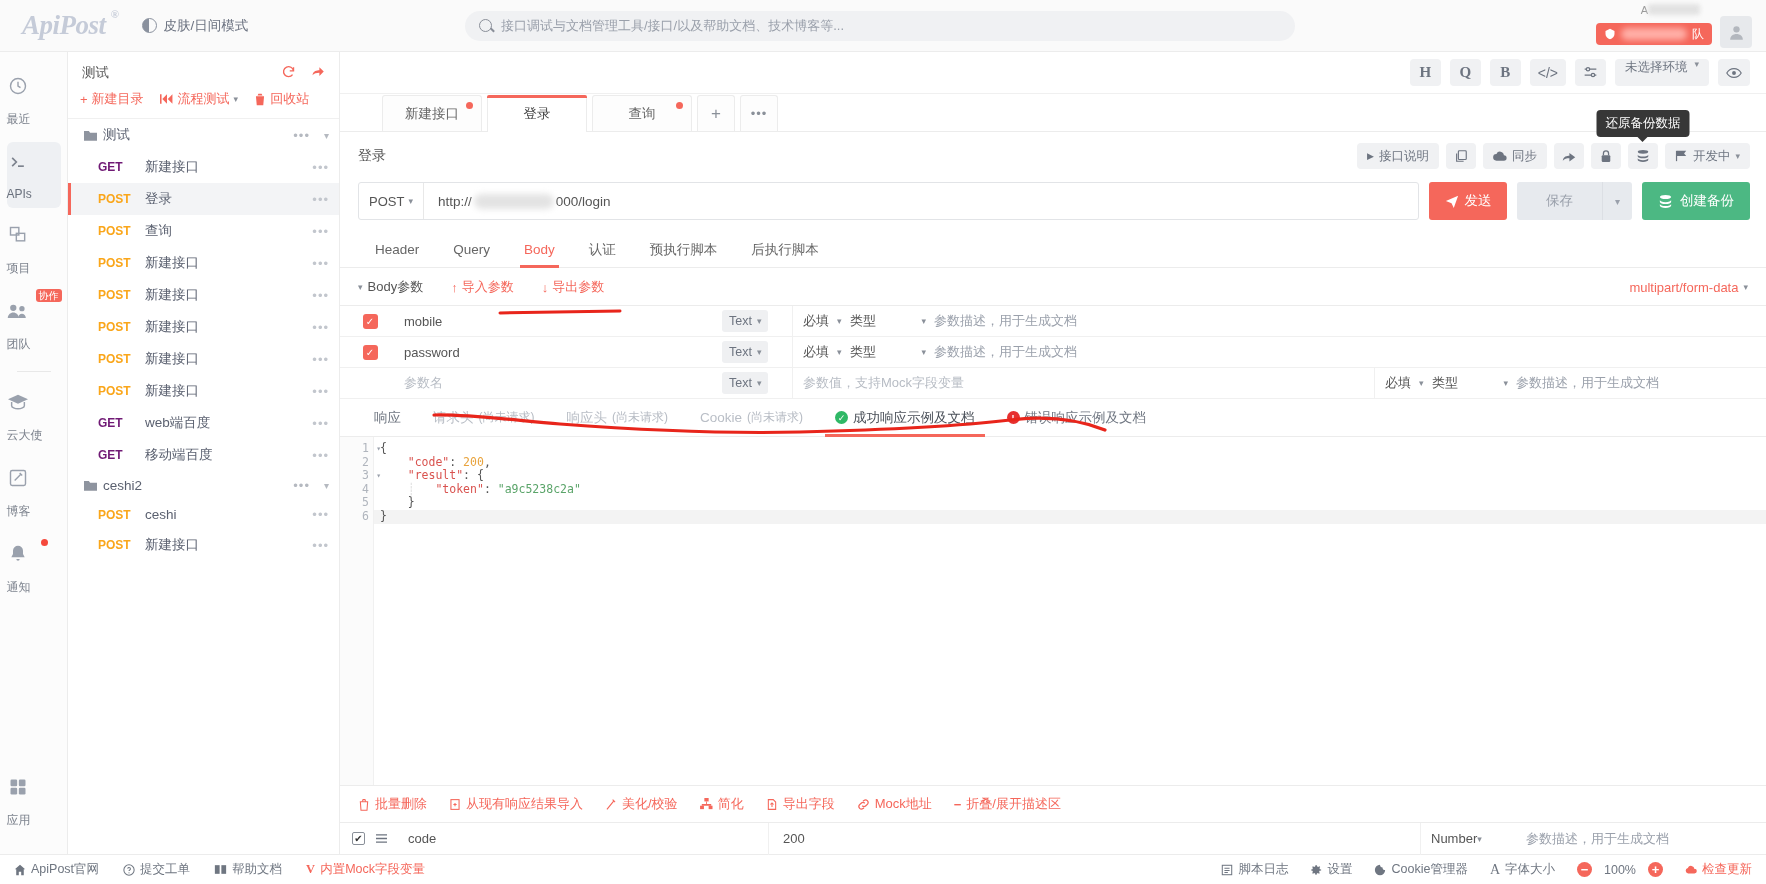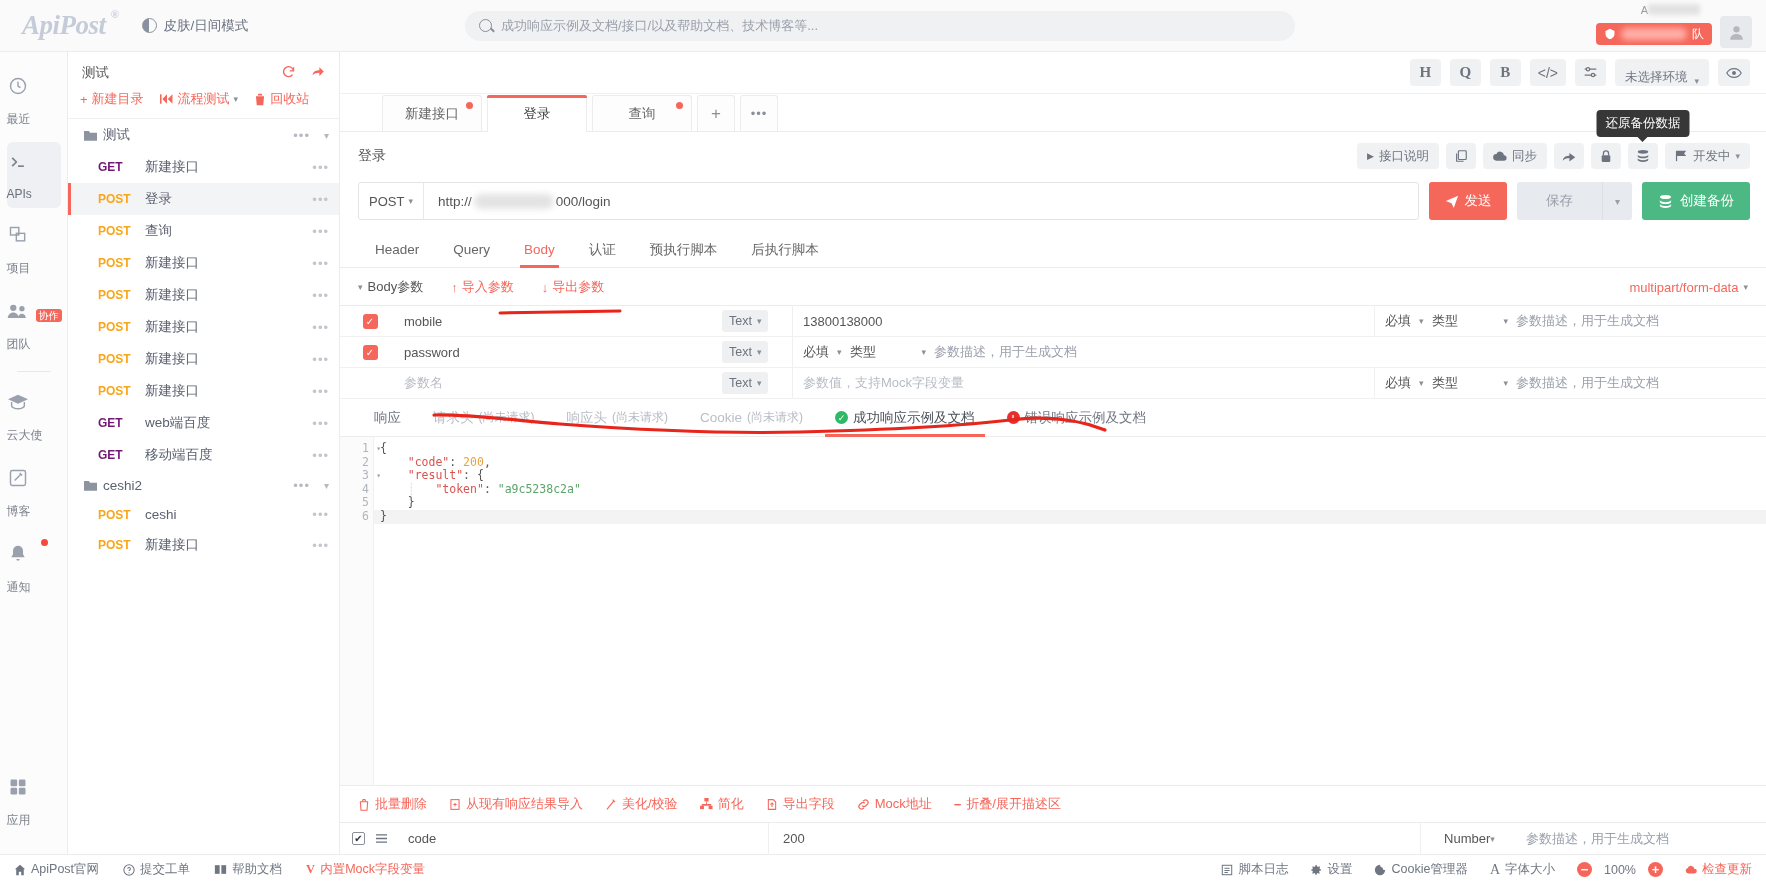--- a/index.html
+++ b/index.html
@@ -47,21 +47,21 @@
   
   .body { flex:1; display:flex; min-height:0; }
 
   
   .rail { width:68px; background:#fcfcfc; border-right:1px solid #ececec; display:flex; flex-direction:column; align-items:center; padding-top:14px; flex:0 0 68px; }
   .railitem { width:54px; padding:9px 0 7px; border-radius:6px; display:flex; flex-direction:column; gap:14px; color:#8e949f; margin-bottom:7px; position:relative; cursor:pointer; }
   .railitem .lbl { font-size:12px; color:#7d838e; }
   .railitem.active { background:#eef0f3; }
   .railitem.active .lbl { color:#6a717d; }
   .railicon { width:22px; height:22px; display:flex; align-items:center; justify-content:center; color:#9aa1ad; }
-  .railbadge { position:absolute; top:-2px; right:-1px; background:#f5675b; color:#fff; font-size:10px; border-radius:3px; padding:0px 3px; line-height:13px;margin-top:20px; }
+  .railbadge { position:absolute; top:-2px; right:-1px; background:#f5675b; color:#fff; font-size:10px; border-radius:3px; padding:0px 3px; line-height:13px; }
   .raildot { position:absolute; top:5px; right:13px; width:7px; height:7px; border-radius:50%; background:#f5493c; }
   .railsep { width:34px; height:1px; background:#e8e8e8; margin:4px 0 10px; }
   .railbottom { margin-top:auto; margin-bottom:18px; }
 
   
   .tree { width:272px; border-right:1px solid #ececec; background:#fff; display:flex; flex-direction:column; flex:0 0 272px; min-height:0; }
   .treehead { padding:12px 14px 0; display:flex; align-items:flex-start; justify-content:space-between; }
   .treehead .name { font-size:13.5px; color:#555; }
   .treehead .acts { display:flex; gap:14px; color:#f5675b; }
   .treetools { display:flex; align-items:center; gap:16px; padding:8px 10px 10px 12px; color:#f5675b; font-size:13px; border-bottom:1px solid #f0f0f0; }
@@ -80,21 +80,21 @@
   .api .dots { margin-left:auto; color:#c2c6cd; letter-spacing:1px; font-size:13px; }
   .api.sel { background:#f3f4f6; }
   .api.sel::before { content:""; position:absolute; left:0; top:0; bottom:0; width:3px; background:#f5675b; }
 
   
   .main { flex:1; display:flex; flex-direction:column; min-width:0; min-height:0; background:#fff; position:relative; }
 
   .toptools { height:42px; display:flex; align-items:center; justify-content:flex-end; gap:9px; padding-right:16px; border-bottom:1px solid #f0f0f0; }
   .sqbtn { min-width:31px; height:27px; background:#f0f1f3; border-radius:4px; display:flex; align-items:center; justify-content:center; color:#6d7480; font-size:14px; padding:0 8px; cursor:pointer; }
   .sqbtn.serif { font-family:"Liberation Serif", serif; font-weight:bold; font-size:15px; }
-  .envsel { height:27px; background:#f0f1f3; border-radius:4px; display:flex; align-items:flex-end; gap:7px; padding:0 10px; color:#6d7480; font-size:12.5px; cursor:pointer; }
+  .envsel { height:27px; background:#f0f1f3; border-radius:4px; display:flex; align-items:flex-start; gap:7px; padding:0 10px; color:#6d7480; font-size:12.5px; cursor:pointer; }
 
   
   .tabsrow { display:flex; align-items:flex-end; padding-left:42px; height:38px; border-bottom:1px solid #ececec; background:#fff; }
   .tab { position:relative; min-width:100px; height:36px; border:1px solid #ececec; border-bottom:none; background:#fdfdfd;
          display:flex; align-items:center; justify-content:center; font-size:13.5px; color:#666; margin-right:5px; border-radius:3px 3px 0 0; padding:0 22px; cursor:pointer; }
   .tab.active { background:#fff; color:#444; border-color:#ececec; height:37px; margin-bottom:-1px; }
   .tab.active::after { content:""; position:absolute; left:-1px; right:-1px; top:-1px; height:2.5px; background:#f5675b; border-radius:2px 2px 0 0; }
   .tab .dot { position:absolute; top:6px; right:8px; width:7px; height:7px; border-radius:50%; background:#f5675b; }
 
   
@@ -172,21 +172,21 @@
 
   
   .edtools { display:flex; align-items:center; gap:22px; padding:9px 18px; color:#f5675b; font-size:13px; }
   .edtools .e { display:flex; align-items:center; gap:5px; cursor:pointer; white-space:nowrap; }
 
   .fieldrow { display:flex; align-items:center; height:32px; border-top:1px solid #ececec; font-size:13px; }
   .fieldrow .c1 { width:60px; display:flex; align-items:center; gap:10px; justify-content:center; color:#666; }
   .fieldrow .chk2 { width:13px; height:13px; border:1px solid #8a9099; border-radius:2px; background:#fff; display:flex; align-items:center; justify-content:center; font-size:10px; color:#333; }
   .fieldrow .c2 { flex:0 0 368px; color:#555; padding-left:8px; }
   .fieldrow .c3 { flex:1; padding-left:14px; color:#555; border-left:1px solid #f0f0f0; height:32px; display:flex; align-items:center; }
-  .fieldrow .c4 { flex:0 0 96px; display:flex; align-items:center; justify-content:center; padding-left:10px; padding-right:8px; border-left:1px solid #f0f0f0; height:32px; color:#555; }
+  .fieldrow .c4 { flex:0 0 96px; display:flex; align-items:center; justify-content:flex-start; padding-left:10px; padding-right:8px; border-left:1px solid #f0f0f0; height:32px; color:#555; }
   .fieldrow .c5 { flex:0 0 250px; color:#9aa0ab; padding-left:10px; }
 
   
   .status { height:30px; flex:0 0 30px; border-top:1px solid #ececec; background:#fff; display:flex; align-items:center; padding:0 14px; font-size:12.5px; color:#6f7681;gap:24px; }
   .status .grp { display:flex; align-items:center; gap:24px; }
   .status .s { display:flex; align-items:center; gap:5px; cursor:pointer; }
   .status .red { color:#f5675b; }
   .status .right { margin-left:auto; display:flex; align-items:center; gap:22px; }
   .circbtn { width:15px; height:15px; border-radius:50%; background:#f5675b; color:#fff; display:flex; align-items:center; justify-content:center; font-size:13px; line-height:1; font-weight:bold; }
 
@@ -205,21 +205,21 @@
     <div class="logo">
       <span>ApiPost</span><span class="reg">®</span>
     </div>
     <div class="skin">
       <span class="halfcircle"></span>
       <span>皮肤/日间模式</span>
     </div>
     <div class="searchwrap">
       <div class="search">
         <span class="mag"></span>
-        <span class="ph">成功响应示例及文档/接口/以及帮助文档、技术博客等...</span>
+        <span class="ph">接口调试与文档管理工具/接口/以及帮助文档、技术博客等...</span>
       </div>
     </div>
     <div class="userbox">
       <div class="userid">A<span class="blur"></span></div>
       <div class="teamchip">
         <svg class="ico" width="12" height="12" viewBox="0 0 16 16" fill="#fff">
             <path d="M8 1 2 4v4c0 3 2.6 6 6 7 3.4-1 6-4 6-7V4L8 1z"></path>
           </svg>
         <span class="blob"></span>
         <span>队</span>
@@ -604,21 +604,20 @@
           <div class="c-chk">
               <span class="chk">✓</span>
             </div>
           <div class="c-name">mobile</div>
           <div class="c-type">
             <span class="sel-sm">
               <span>Text</span>
               <span class="caret">▾</span>
             </span>
           </div>
-          <div class="c-val">13800138000</div>
           <div class="c-req">
             <span>必填</span>
             <span class="caret">▾</span>
           </div>
           <div class="c-ty2">
             <span>类型</span>
             <span class="caret">▾</span>
           </div>
           <div class="c-desc">参数描述，用于生成文档</div>
         </div>

